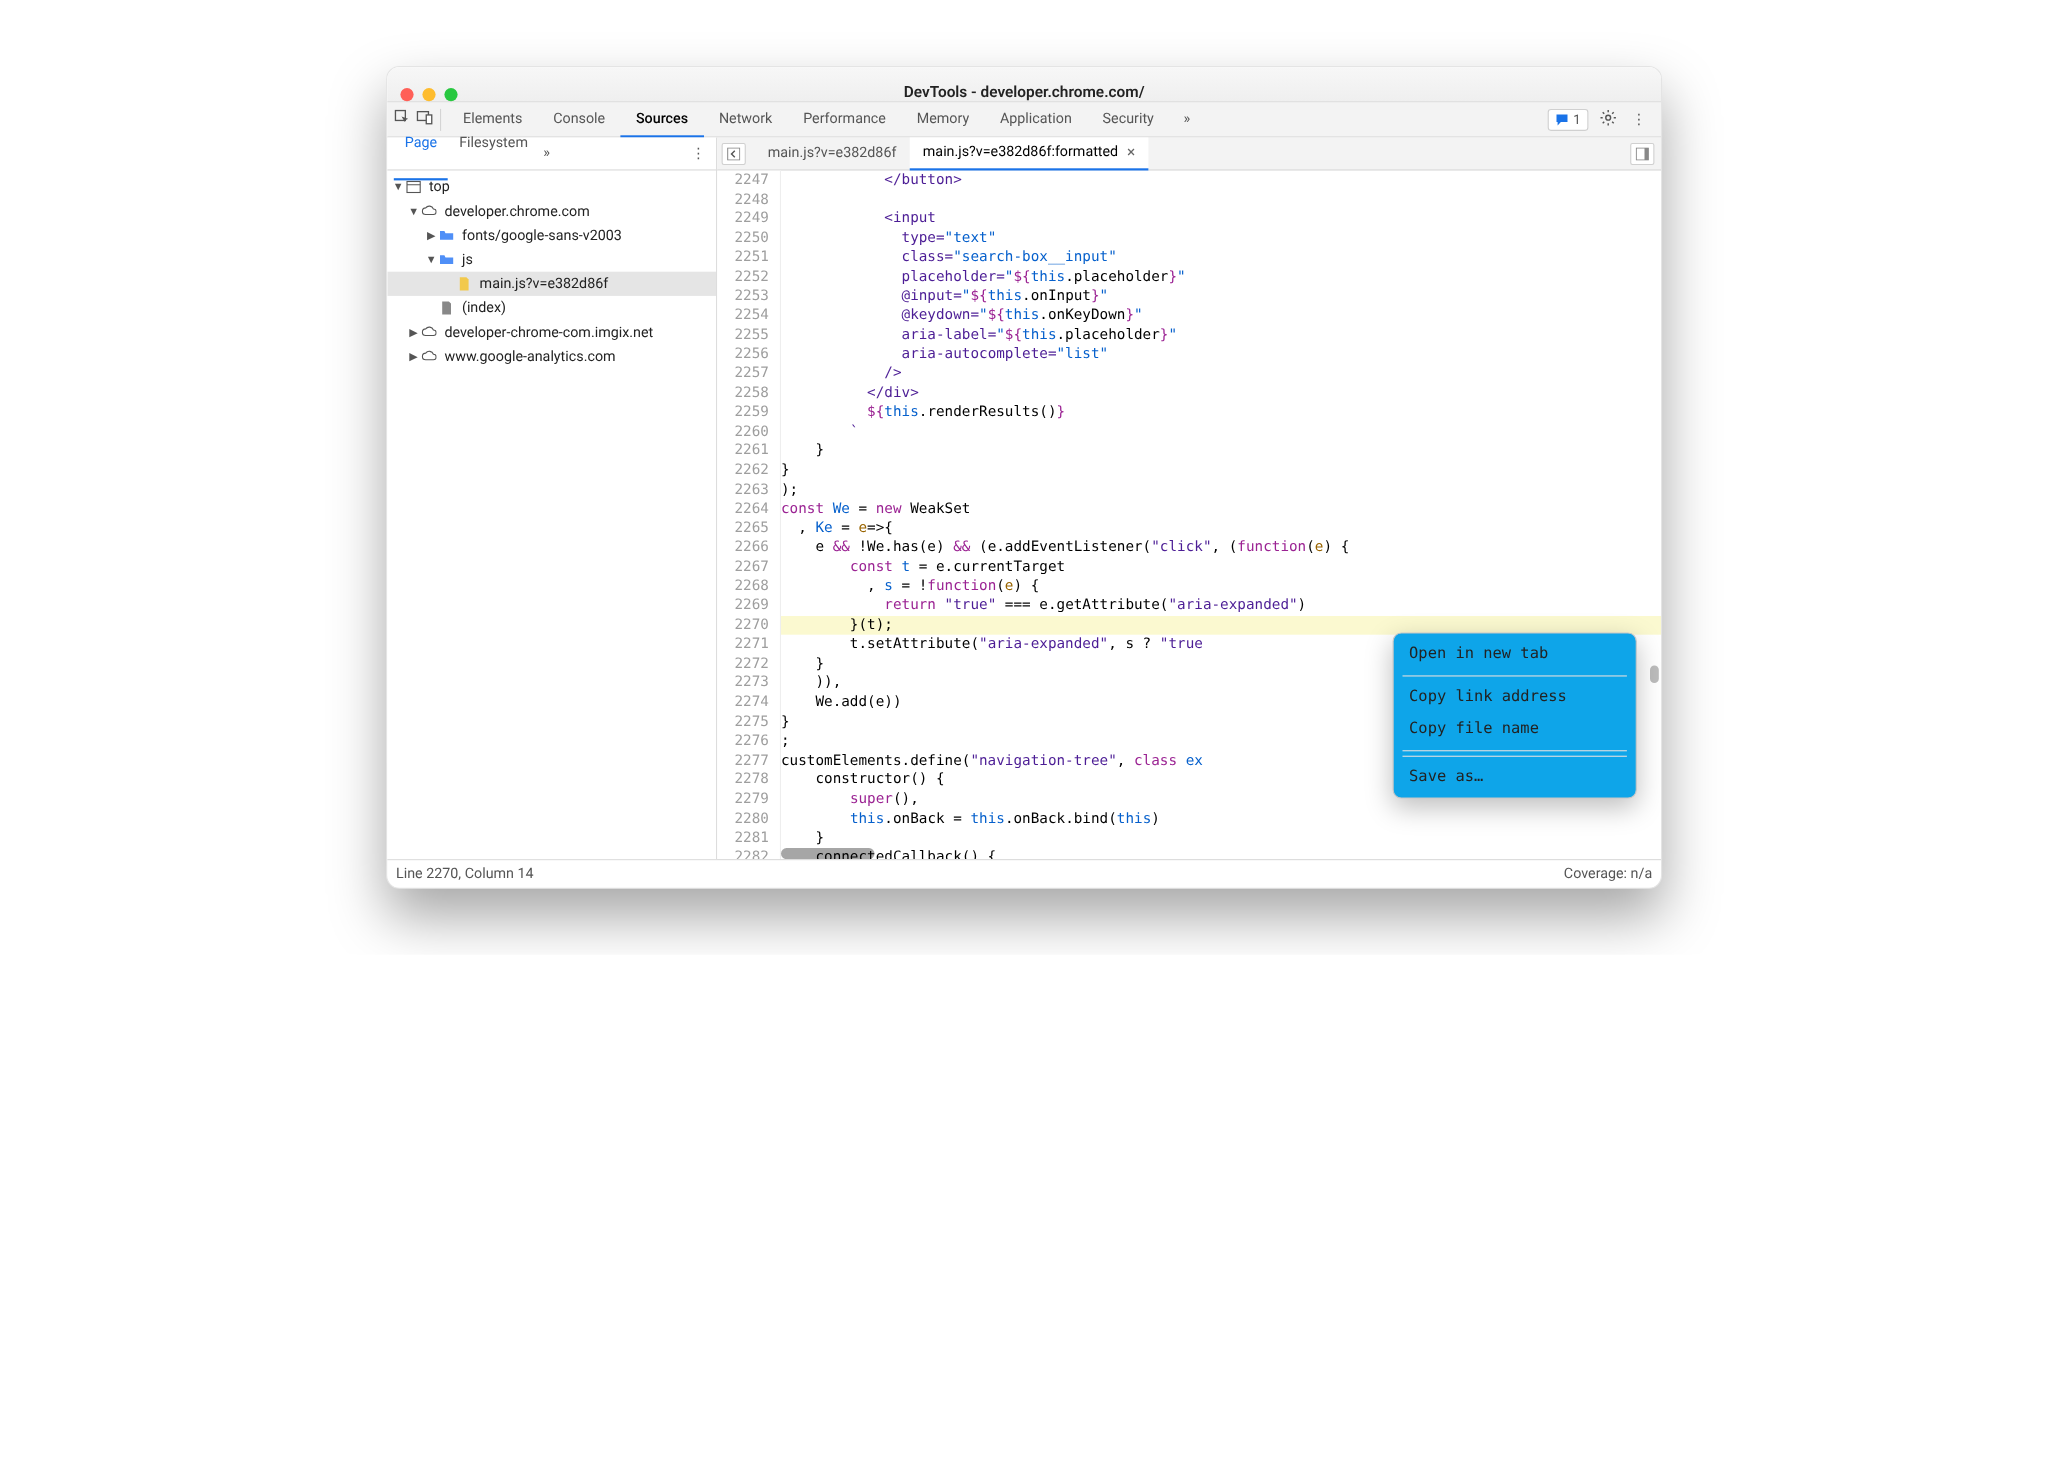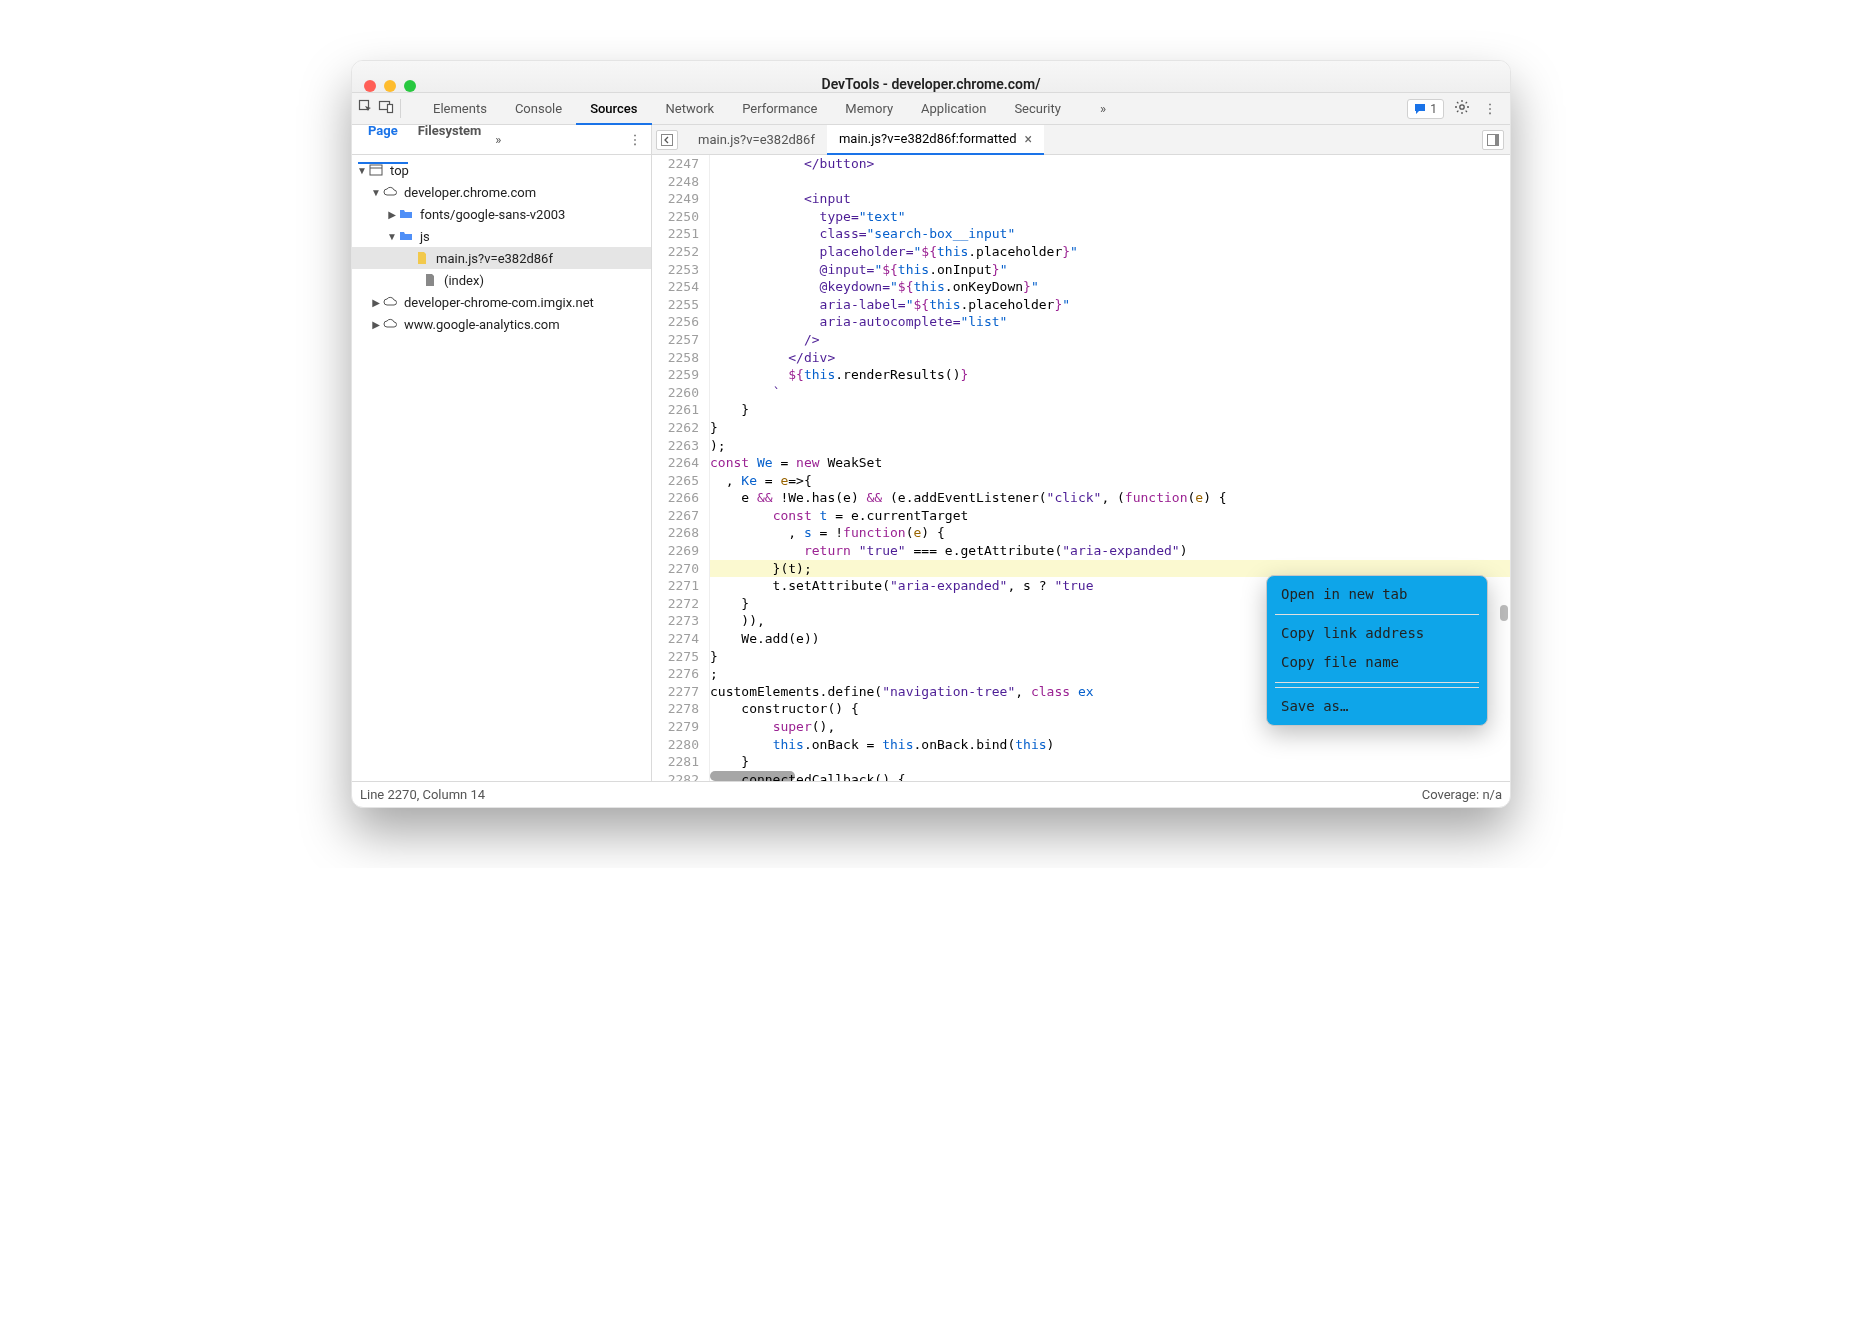--- a/index.html
+++ b/index.html
@@ -39,35 +39,34 @@
   
   .toolbar {
     height:32px;
     border-bottom:1px solid #dadada;
     display:flex;
     align-items:center;
     padding:0 6px;
     font-size:13px;
     color:#555;
     background:#f3f3f3;
-    gap:12px;
   }
   .t-icons{display:flex;gap:4px;margin-right:6px;align-items:center;border-right:1px solid #d4d4d4;padding-right:6px;}
   .t-icon{fill:#555;}
   .tab { padding:0 14px; height:32px; line-height:32px; cursor:pointer; }
   .tab.active { color:#000; font-weight:500; border-bottom:2px solid #1a73e8; }
   .more-tabs{margin-left:4px;color:#555;width:24px;text-align:center;}
   .toolbar-right{margin-left:auto;display:flex;align-items:center;gap:10px;padding-right:4px;}
   .issue-badge{display:flex;align-items:center;gap:4px;border:1px solid #d0d0d0;background:#fff;border-radius:3px;padding:0 6px;height:20px;font-size:12px;}
   .kebab{width:20px;text-align:center;color:#555;}
   
   .body{display:flex;height:656px;}
   .sidebar{width:300px;border-right:1px solid #dadada;display:flex;flex-direction:column;background:#fff;}
   .sb-tabs{height:30px;border-bottom:1px solid #dadada;display:flex;align-items:center;font-size:13px;color:#555;padding-left:6px;}
-  .sb-tab{padding:0 10px;height:48px;line-height:30px;font-weight:bold;}
+  .sb-tab{padding:0 10px;height:48px;line-height:30px;}
   .sb-tab.active{color:#1a73e8;border-bottom:2px solid #1a73e8;}
   .sb-more{margin-left:4px;}
   .sb-kebab{margin-left:auto;margin-right:6px;color:#555;width:20px;text-align:center;}
   .tree{flex:1;padding-top:4px;font-size:13px;color:#222;overflow:auto;}
   .tree-row{display:flex;align-items:center;height:22px;padding-right:4px;white-space:nowrap;overflow:hidden;text-overflow:ellipsis;}
   .tree-row.sel{background:#e5e5e5;}
   .tree-tw{width:12px;display:inline-block;text-align:center;color:#555;font-size:10px;}
   .tree-icon{width:16px;height:16px;margin-right:6px;flex:none;display:inline-flex;align-items:center;justify-content:center;}
   
   .editor{flex:1;display:flex;flex-direction:column;position:relative;}
@@ -199,21 +198,21 @@
           <span>js</span>
         </div>
         <div class="tree-row sel" style="padding-left:62px">
           <span class="tree-icon">
               <svg width="14" height="14" viewBox="0 0 14 14">
                 <path d="M3 1h6l2 2v10H3z" fill="#f2c94c"></path>
               </svg>
             </span>
           <span>main.js?v=e382d86f</span>
         </div>
-        <div class="tree-row" style="padding-left:70px">
+        <div class="tree-row" style="padding-left:46px">
           <span class="tree-icon">
               <svg width="14" height="14" viewBox="0 0 14 14">
                 <path d="M3 1h6l2 2v10H3z" fill="#888"></path>
               </svg>
             </span>
           <span>(index)</span>
         </div>
         <div class="tree-row" style="padding-left:18px">
           <span class="tree-tw">▶</span>
           <span class="tree-icon">

